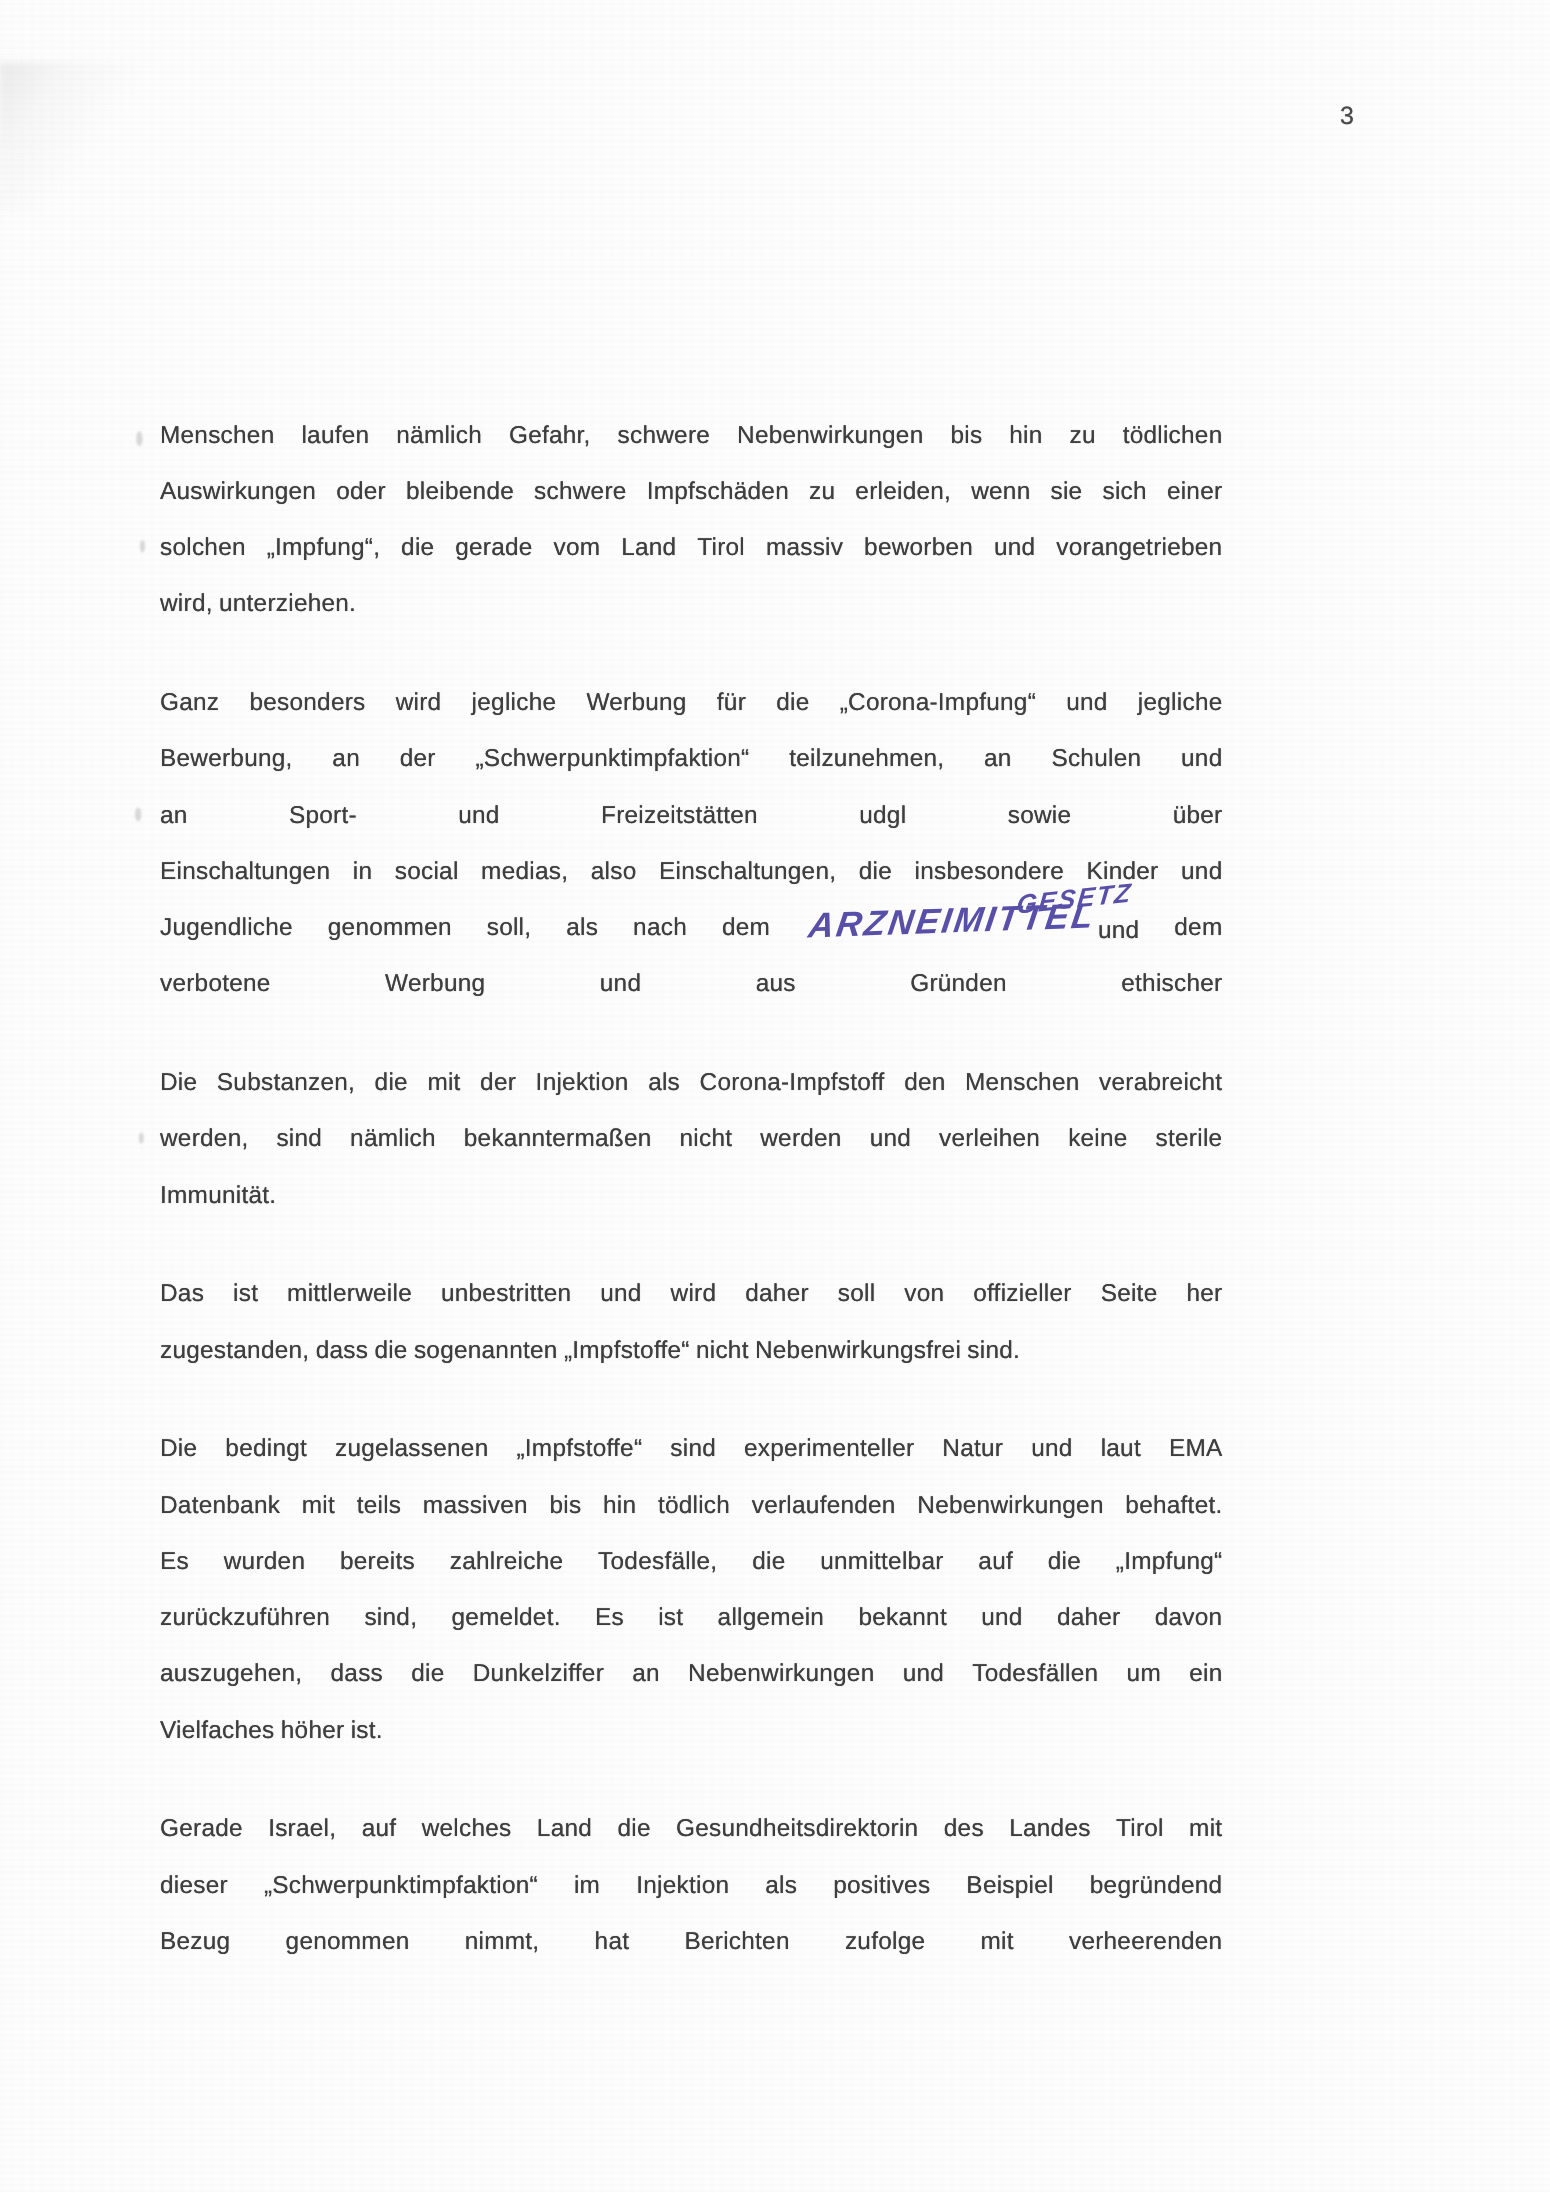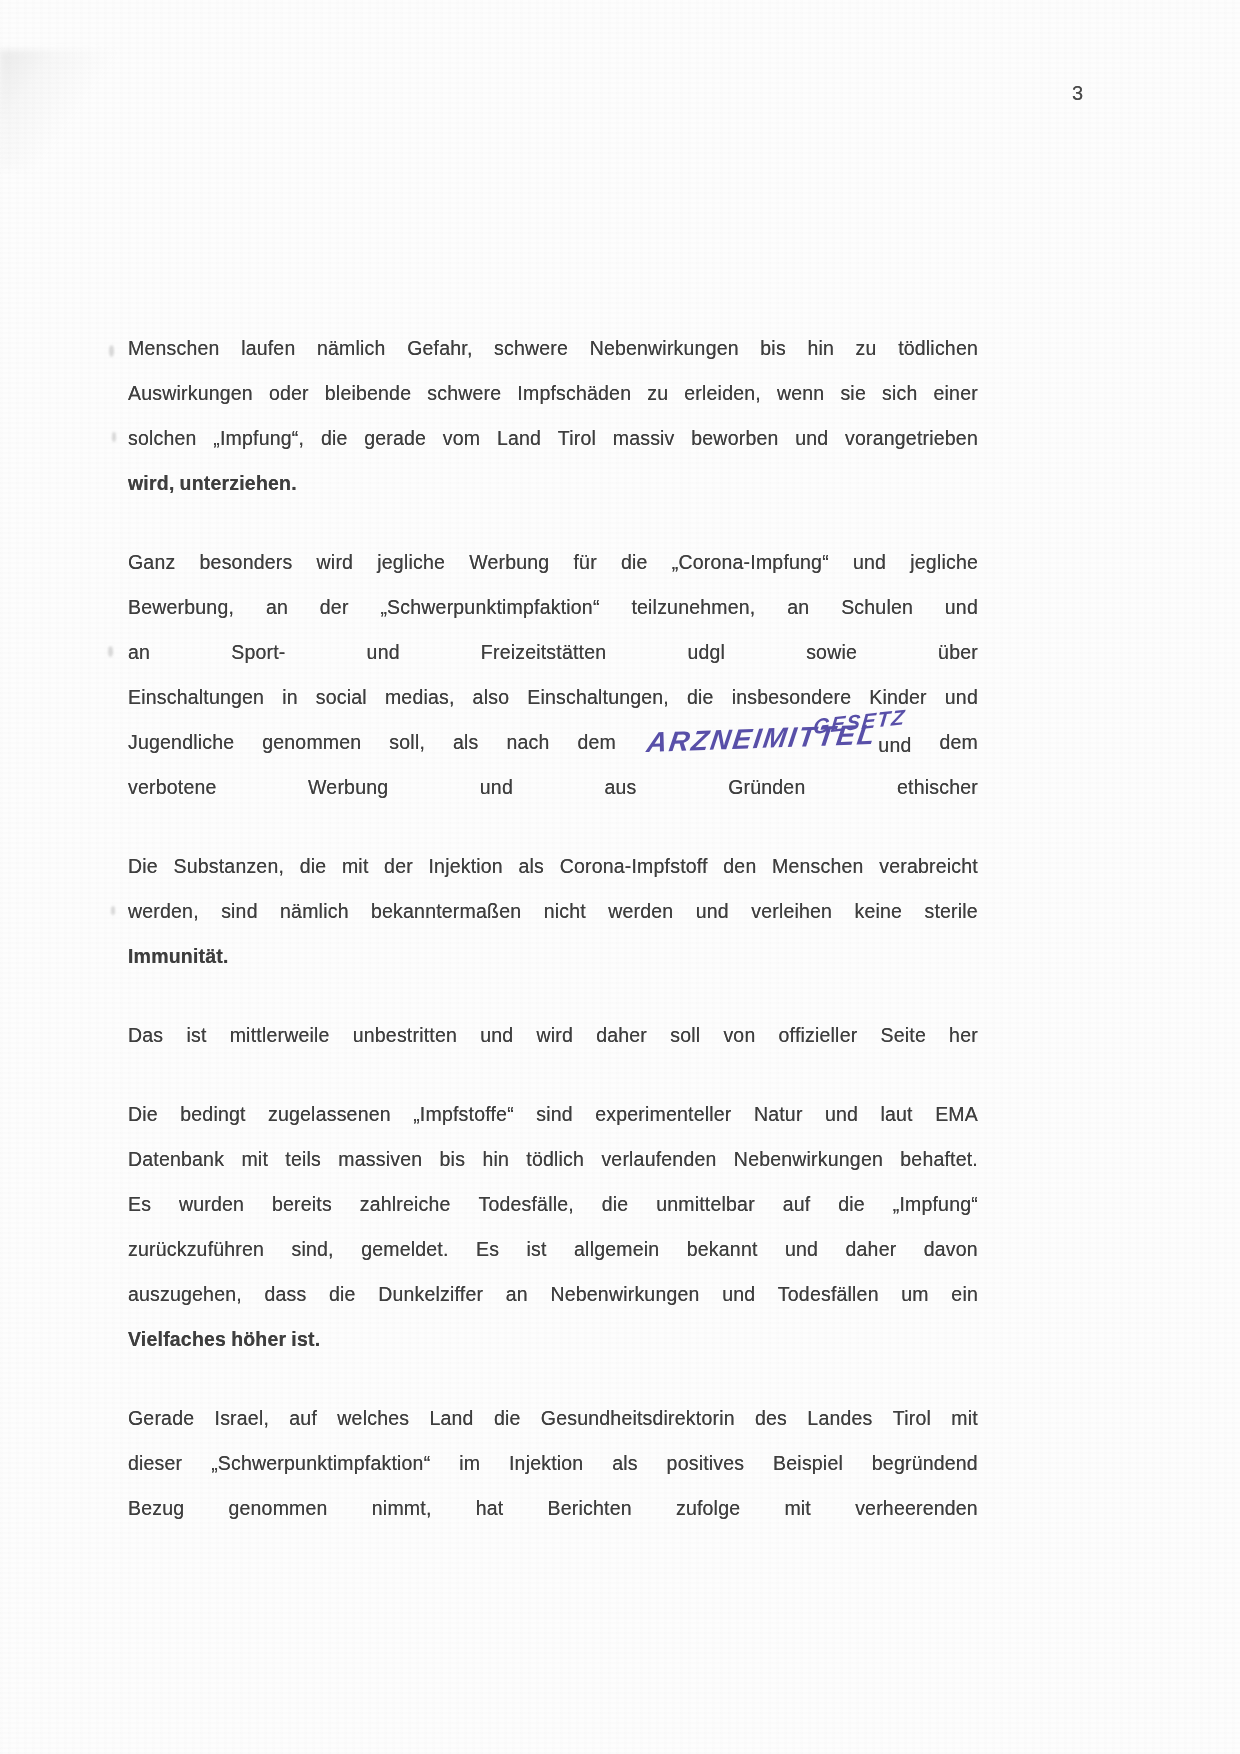--- a/index.html
+++ b/index.html
@@ -65,25 +65,24 @@
   .paragraph {
     margin-bottom: 34px;
   }
   .text-line {
     height: 45px;
     line-height: 45px;
   }
   .text-line.justify {
     display: flex;
     justify-content: space-between;
-    align-items: flex-start;
+    align-items: center;
   }
   .text-line.last {
     display: block;
-    font-weight: bold;
   }
   .text-line.last .word { margin-right: 5px; }
   .word {
     white-space: nowrap;
   }
   
   .hw-wrap {
     position: relative;
     display: inline-flex;
     align-items: baseline;
@@ -271,20 +270,21 @@
           <span class="word">unbestritten</span>
           <span class="word">und</span>
           <span class="word">wird</span>
           <span class="word">daher</span>
           <span class="word">soll</span>
           <span class="word">von</span>
           <span class="word">offizieller</span>
           <span class="word">Seite</span>
           <span class="word">her</span>
         </div>
+        <div class="text-line last"><span class="word">zugestanden,</span><span class="word">dass</span><span class="word">die</span><span class="word">sogenannten</span><span class="word">„Impfstoffe“</span><span class="word">nicht</span><span class="word">Nebenwirkungsfrei</span><span class="word">sind.</span></div>
       </div>
       <div class="paragraph">
         <div class="text-line justify">
           <span class="word">Die</span>
           <span class="word">bedingt</span>
           <span class="word">zugelassenen</span>
           <span class="word">„Impfstoffe“</span>
           <span class="word">sind</span>
           <span class="word">experimenteller</span>
           <span class="word">Natur</span>

